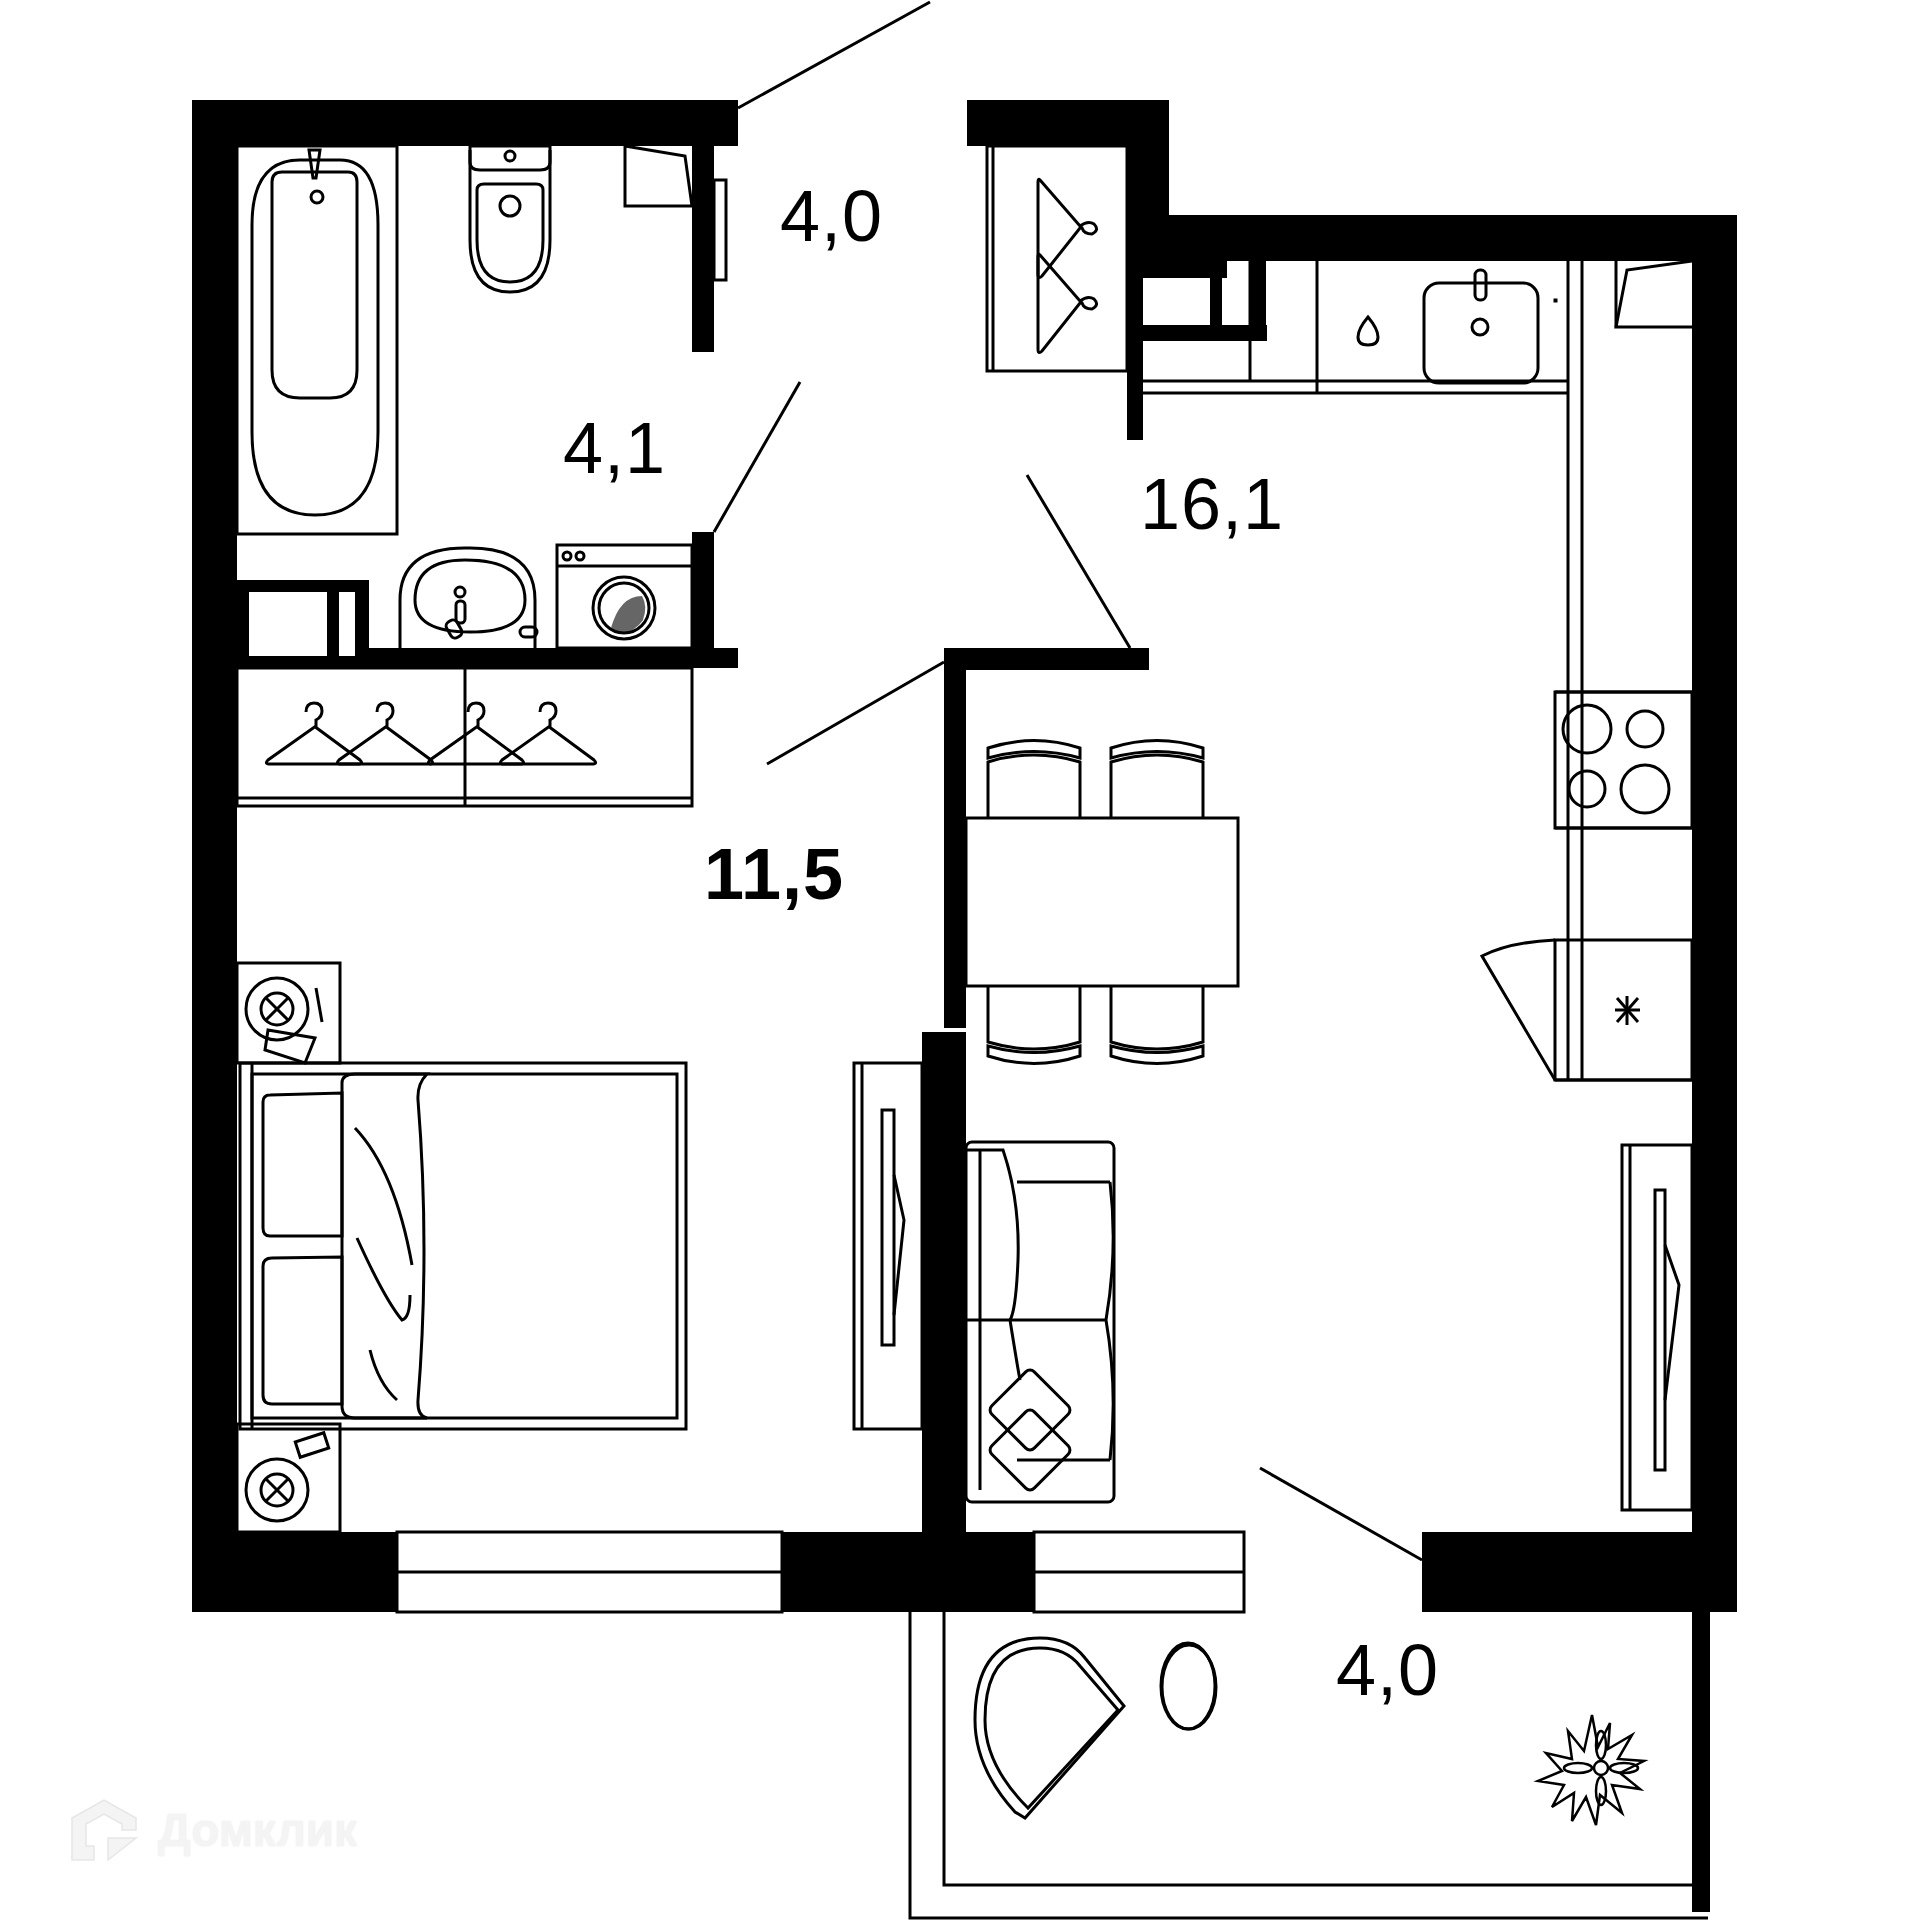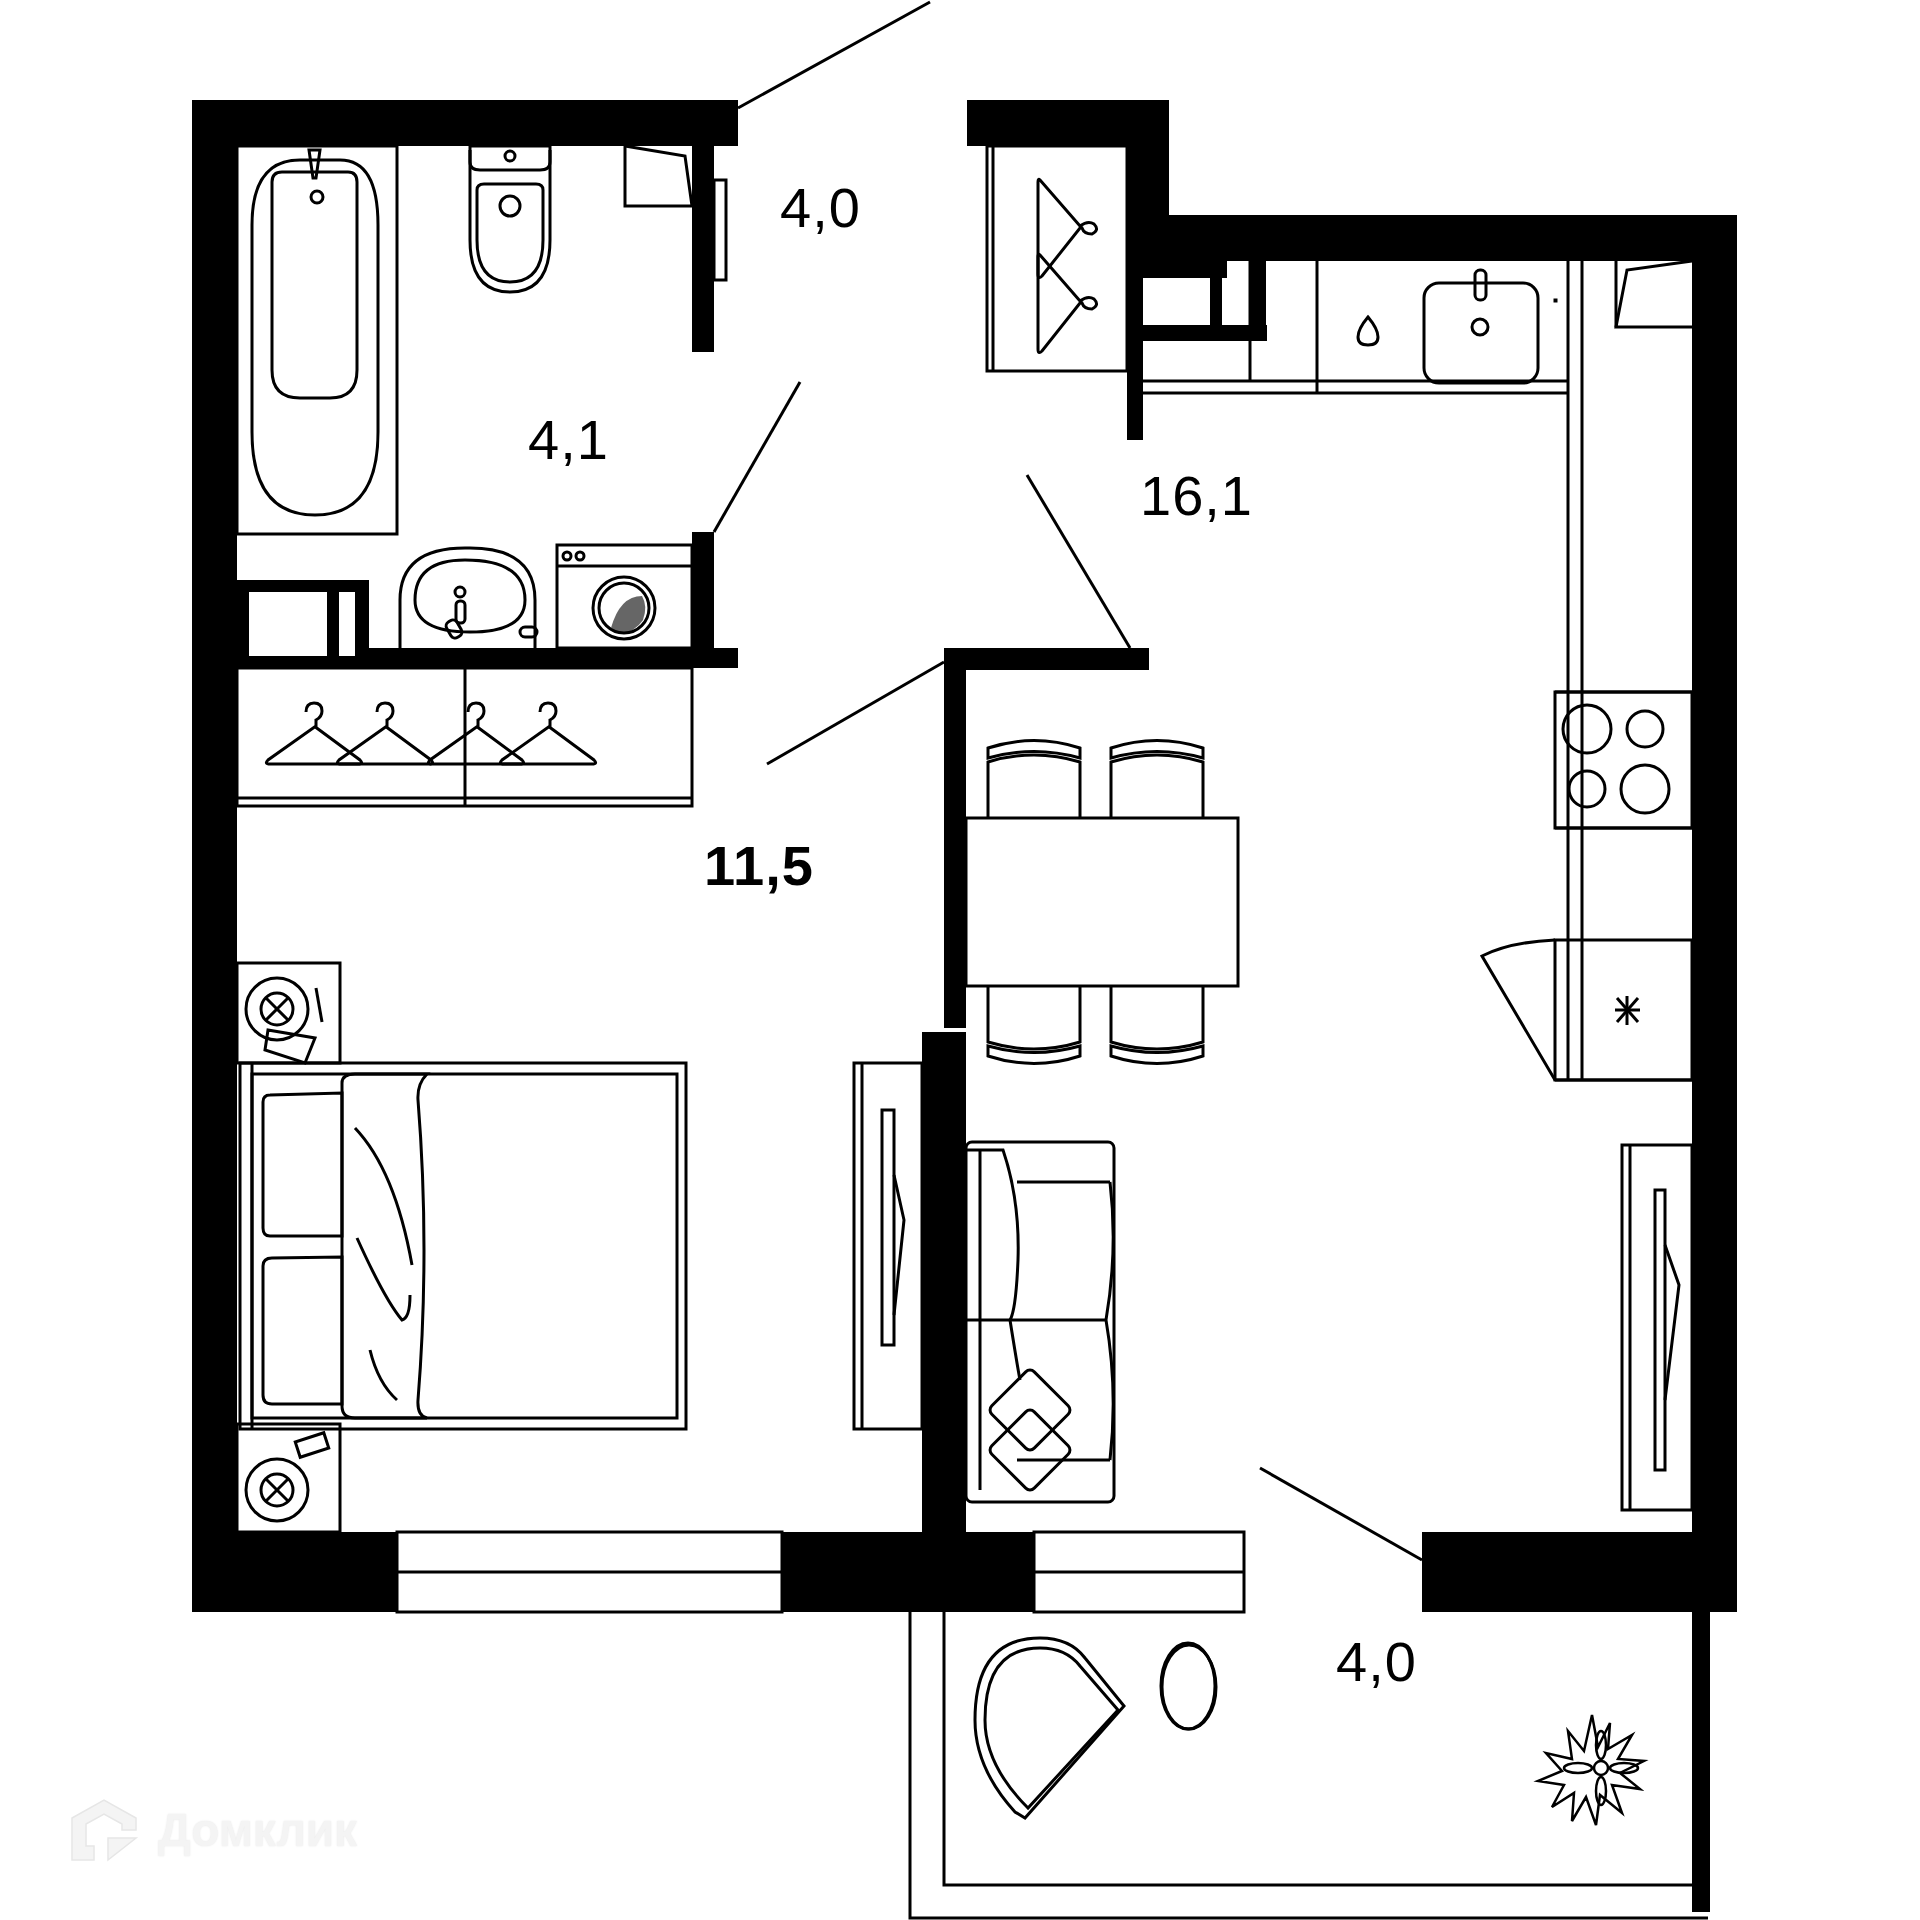--- a/index.html
+++ b/index.html
@@ -1,21 +1,21 @@
 <!DOCTYPE html>
 <html><head>
 <meta charset="utf-8">
 <style>
   html, body { margin: 0; padding: 0; background: #ffffff; }
   #canvas { position: relative; width: 1920px; height: 1920px; overflow: hidden; background: #ffffff; }
   #plan { position: absolute; left: 0; top: 0; width: 1920px; height: 1920px; }
   .area-label {
     position: absolute;
     font-family: "Liberation Sans", sans-serif;
-    font-size: 56px;
+    font-size: 72px;
     color: #000000;
     line-height: 1;
     white-space: nowrap;
     letter-spacing: 1px;
   }
   .area-sub { display: block; text-align: center; margin-top: 10px; }
   .watermark {
     position: absolute; left: 64px; top: 1790px;
     display: flex; align-items: center; gap: 14px;
     font-family: "Liberation Sans", sans-serif;
@@ -262,21 +262,21 @@
       <path d="M1592,1715 l6,32 l12,-24 l-2,26 l24,-14 l-14,24 l26,2 l-24,12 l20,16 l-28,-4 l10,28 l-22,-18 l-4,30 l-10,-28 l-14,24 l2,-28 l-22,14 l12,-22 l-26,-4 l24,-10 l-16,-18 l26,6 l-4,-28 l16,20 Z"></path>
       <circle cx="1601" cy="1768" r="7"></circle>
       <ellipse cx="1601" cy="1745" rx="5" ry="14"></ellipse>
       <ellipse cx="1601" cy="1791" rx="5" ry="14"></ellipse>
       <ellipse cx="1578" cy="1768" rx="14" ry="5"></ellipse>
       <ellipse cx="1624" cy="1768" rx="14" ry="5"></ellipse>
     </g>
   </svg>
 
   <div class="area-label" style="left:780px; top:180px;">4,0</div>
-  <div class="area-label" style="left:528px; top:412px;">4,1</div>
+  <div class="area-label" style="left:563px; top:412px;">4,1</div>
   <div class="area-label" style="left:1140px; top:468px;">16,1</div>
   <div class="area-label" style="left:704px; top:838px;font-weight:bold;">11,5</div>
   <div class="area-label" style="left:1300px; top:1634px; text-align:center;">
     <span style="display:block; padding-left:36px;">4,0</span>
   </div>
 
   <div class="watermark">
     <svg width="80" height="80" viewBox="0 0 80 80">
       <path d="M8,70 L8,28 L40,10 L72,28 L72,40 L58,40 L58,34 L40,24 L22,34 L22,56 L30,56 L30,70 Z" fill="#f4f4f4" stroke="#e6e6e6" stroke-width="1.5"></path>
       <path d="M44,70 L44,48 L72,48 Z" fill="#f4f4f4" stroke="#e6e6e6" stroke-width="1.5"></path>

